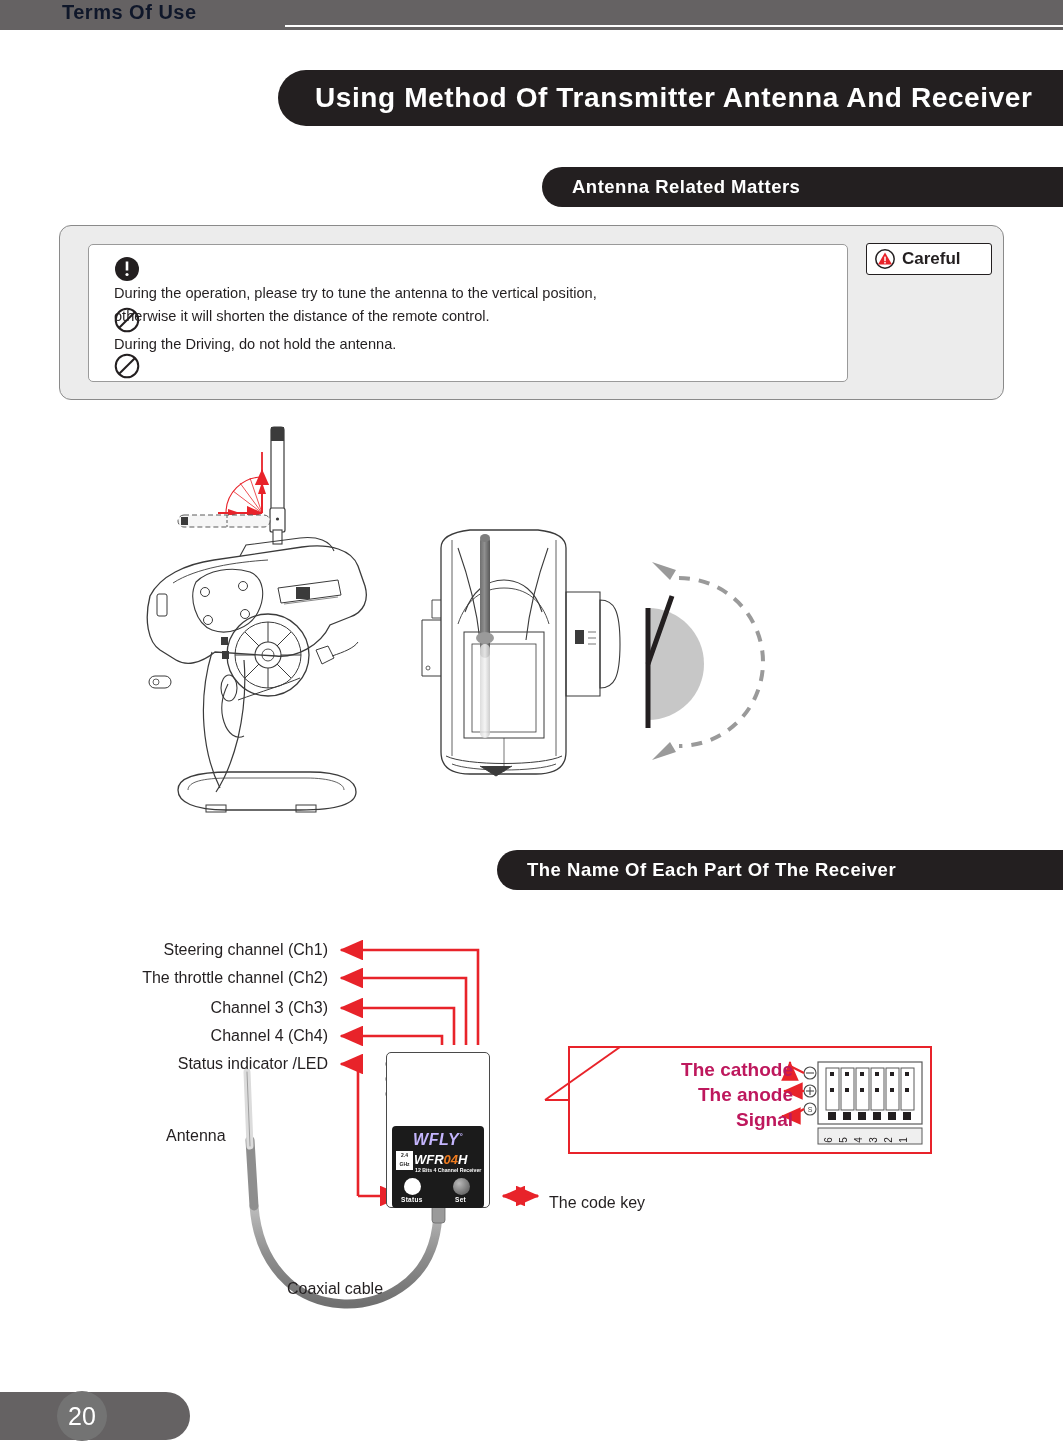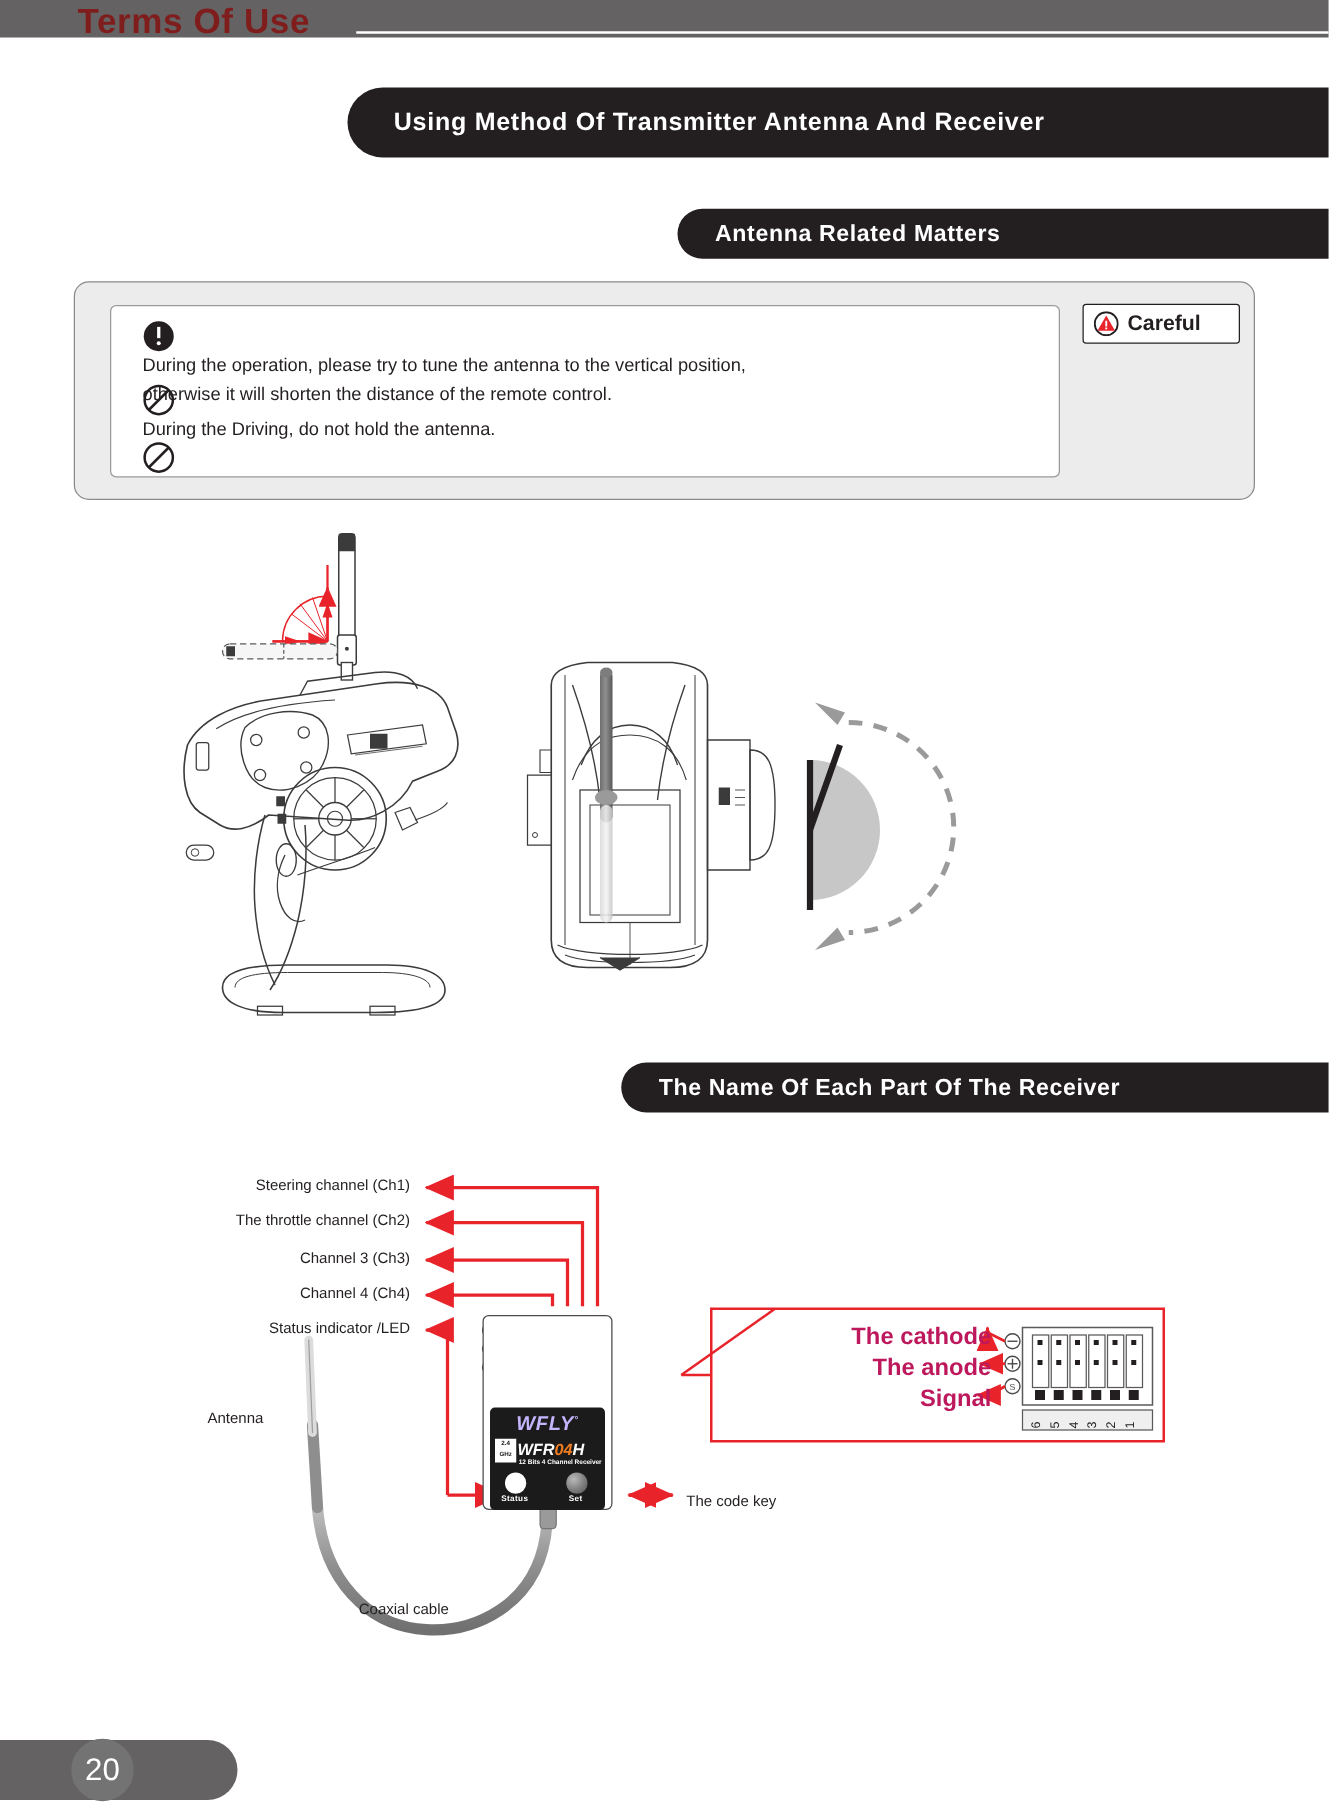--- a/index.html
+++ b/index.html
@@ -18,23 +18,23 @@
   
   .page-header {
     position: absolute;
     left: 0; top: 0;
     width: 1063px; height: 30px;
     background: #656263;
   }
   .page-header-title {
     position: absolute;
     left: 62px; top: 1px;
-    font-size: 28px;
-    font-weight: bold;
-    color: #7f1d1d;
+    font-size: 20px;
+    font-weight: bold;
+    color: #0f172a;
     letter-spacing: 0.5px;
     white-space: nowrap;
     text-align: right;
   }
   .page-header-rule {
     position: absolute;
     left: 285px; top: 25px;
     width: 778px; height: 2px;
     background: #ffffff;
   }
@@ -47,21 +47,21 @@
     border-bottom-left-radius: 30px;
     display: flex;
     align-items: center;
     color: #ffffff;
     font-weight: bold;
     white-space: nowrap;
   }
   .bar-main {
     left: 278px; top: 70px;
     width: 785px; height: 56px;
-    font-size: 20px;
+    font-size: 28px;
     letter-spacing: 0.6px;
     padding-left: 37px;
     box-sizing: border-box;
   }
   .bar-sub1 {
     left: 542px; top: 167px;
     width: 521px; height: 40px;
     font-size: 18.5px;
     letter-spacing: 0.5px;
     padding-left: 30px;
@@ -136,21 +136,21 @@
   .illus {
     position: absolute;
     left: 0; top: 0;
     width: 1063px; height: 1450px;
     pointer-events: none;
   }
 
   
   .rx-label {
     position: absolute;
-    font-size: 12px;
+    font-size: 16px;
     color: #231f20;
     white-space: nowrap;
     text-align: right;
   }
   .rx-label-left { transform: translateX(-100%); }
 
   .callout-label {
     position: absolute;
     font-size: 19px;
     font-weight: bold;

